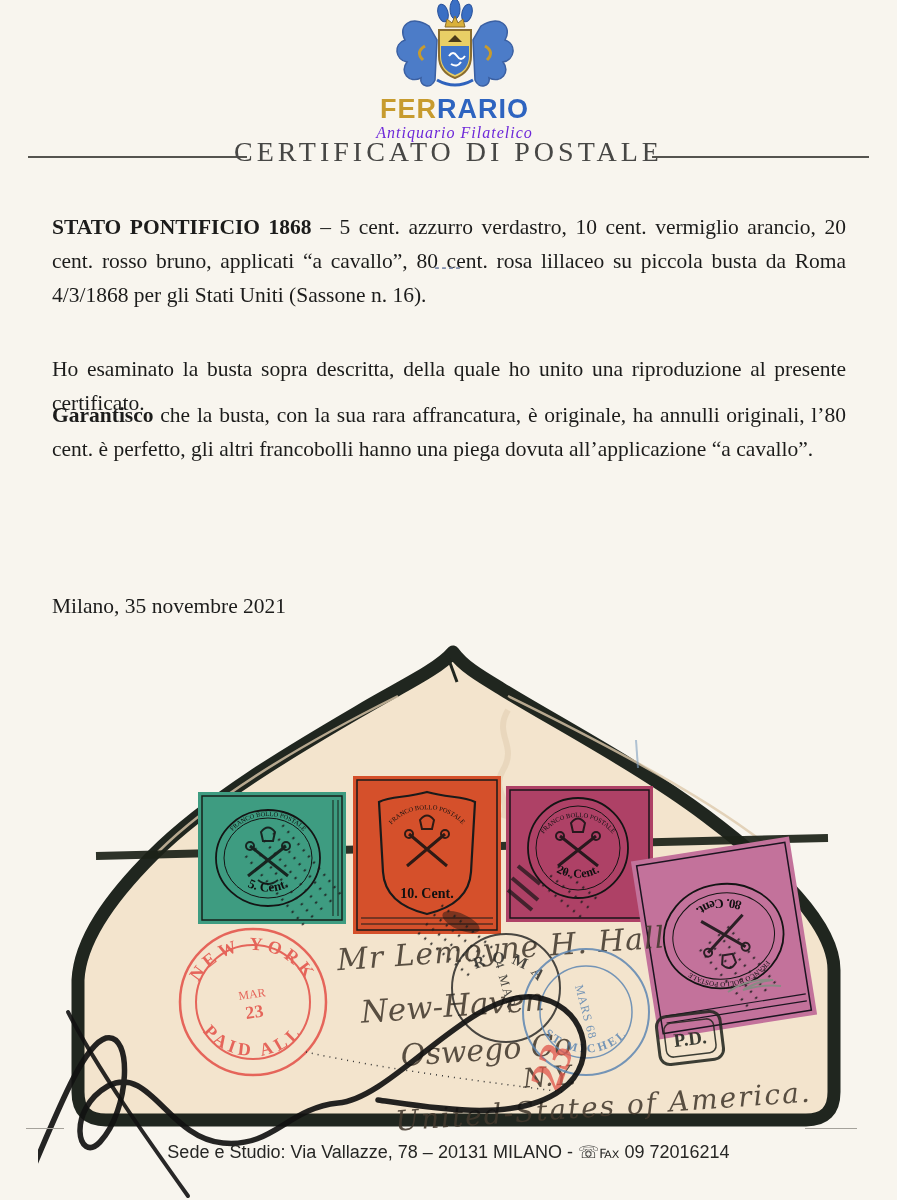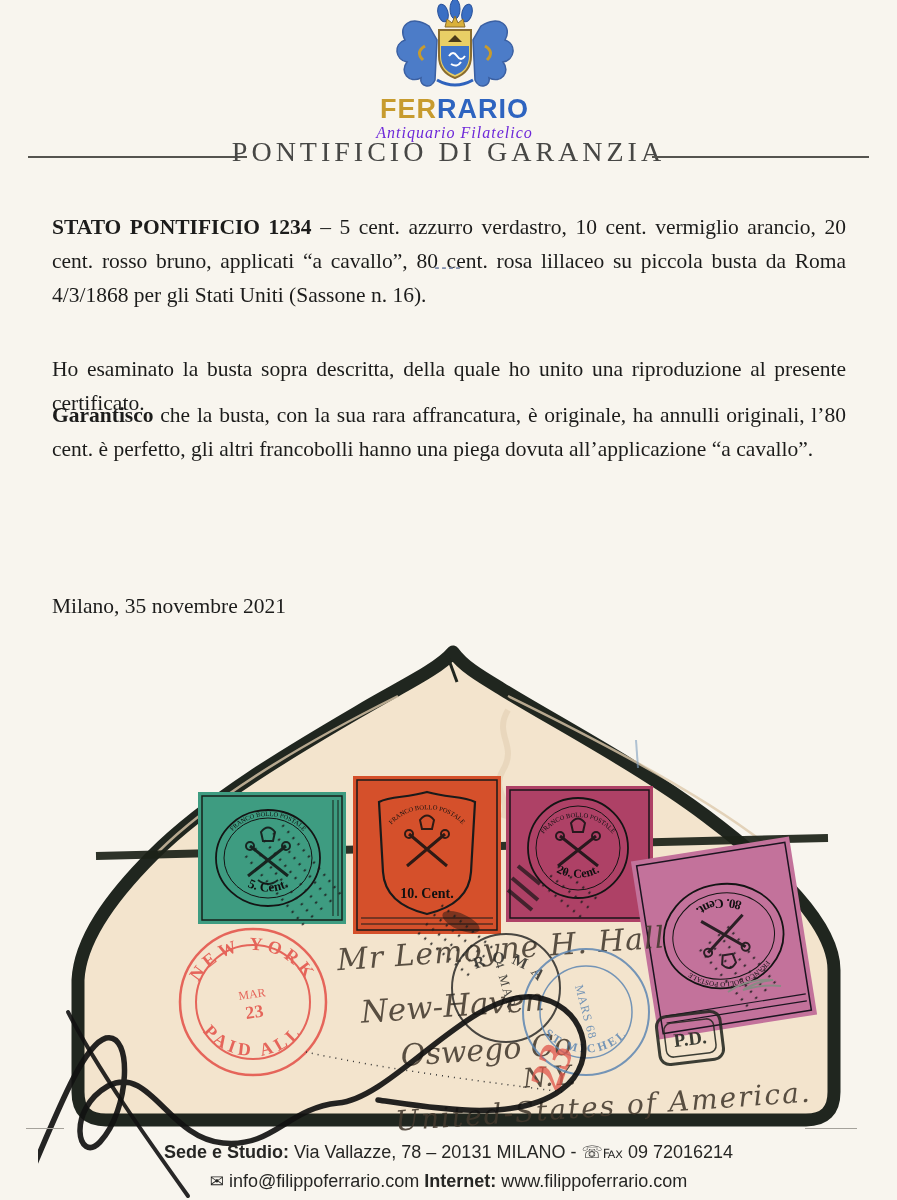--- a/index.html
+++ b/index.html
@@ -25,21 +25,21 @@
            color:#7f8dac;letter-spacing:2px;}
   .dateline{position:absolute;left:52px;top:572px;font-size:21.5px;}
   
   .photo{position:absolute;left:38px;top:640px;width:820px;height:560px;}
   .siderule{position:absolute;top:1128px;height:1px;background:#a5a29b;}
   .siderule.l{left:26px;width:38px;}
   .siderule.r{right:40px;width:52px;}
   
   .footer{position:absolute;left:0;right:0;top:1138px;text-align:center;
           font-family:"Liberation Sans",sans-serif;font-size:18px;color:#262624;line-height:28px;}
-  .footer b{font-weight:bold;text-align:center;}
+  .footer b{font-weight:normal;text-align:center;}
   .footer .ic{font-size:17px;}
 </style>
 </head>
 <body>
 
 <div class="page">
 
   <div class="hdr">
     <svg width="140" height="96" viewBox="0 0 140 96">
       <path d="M 44,26 C 26,14 12,26 20,40 C 8,44 10,60 22,62 C 14,72 24,84 36,78 C 34,86 46,90 50,80 L 52,40 Z" fill="#3a6fc4" stroke="#27509a" stroke-width="1.5" opacity="0.9"></path>
@@ -55,24 +55,24 @@
       <path d="M 70,35 l -7,7 h 14 z" fill="#4a3a18"></path>
       <path d="M 56,46 H 84 V 56 Q 84,70 70,75 Q 56,70 56,56 Z" fill="#3f74c8"></path>
       <path d="M 64,56 q 4,-6 8,0 q 4,6 8,0 M 66,64 q 6,4 10,-2" fill="none" stroke="#ffffff" stroke-width="2"></path>
       <path d="M 52,80 q 18,10 36,0" fill="none" stroke="#2f63bd" stroke-width="3"></path>
     </svg>
     <div class="brand"><span class="g">FER</span><span class="b">RARIO</span></div>
     <div class="tagline">Antiquario Filatelico</div>
   </div>
 
   <div class="rule l"></div>
-  <div class="titlerow"><span class="title">PONTIFICIO DI GARANZIA</span></div>
+  <div class="titlerow"><span class="title">CERTIFICATO DI POSTALE</span></div>
   <div class="rule r"></div>
 
-  <p class="para" style="top:188px"><b>STATO PONTIFICIO 1234</b><span> – 5 cent. azzurro verdastro, 10 cent. vermiglio arancio, 20 cent. rosso bruno, applicati “a cavallo”, 80 cent. rosa lillaceo su piccola busta da Roma 4/3/1868 per gli Stati Uniti (Sassone n. 16).</span></p>
+  <p class="para" style="top:188px"><b>STATO PONTIFICIO 1868</b><span> – 5 cent. azzurro verdastro, 10 cent. vermiglio arancio, 20 cent. rosso bruno, applicati “a cavallo”, 80 cent. rosa lillaceo su piccola busta da Roma 4/3/1868 per gli Stati Uniti (Sassone n. 16).</span></p>
 
   <div class="divider">----</div>
 
   <p class="para" style="top:330px">Ho esaminato la busta sopra descritta, della quale ho unito una riproduzione al presente certificato.</p>
 
   <p class="para" style="top:376px"><b>Garantisco</b><span> che la busta, con la sua rara affrancatura, è originale, ha annulli originali, l’80 cent. è perfetto, gli altri francobolli hanno una piega dovuta all’applicazione “a cavallo”.</span></p>
 
 
   <p class="dateline">Milano, 35 novembre 2021</p>
 
@@ -232,16 +232,15 @@
       <path d="M 30,372 C 60,430 110,500 150,556" fill="none" stroke="#111" stroke-width="4" stroke-linecap="round" opacity="0.9"></path>
     </g>
   </svg>
   </div>
 
   <div class="siderule l"></div>
   <div class="siderule r"></div>
 
   <div class="footer">
     <div><b>Sede e Studio:</b><span> Via Vallazze, 78 – 20131 MILANO - </span><span class="ic">☏℻</span><span> 09 72016214</span></div>
-    <div><span class="ic">✉</span><span> info@filippoferrario.com   </span><b>Internet:</b><span> www.filippoferrario.com</span></div>
   </div>
 
 </div>
 
 </body></html>

